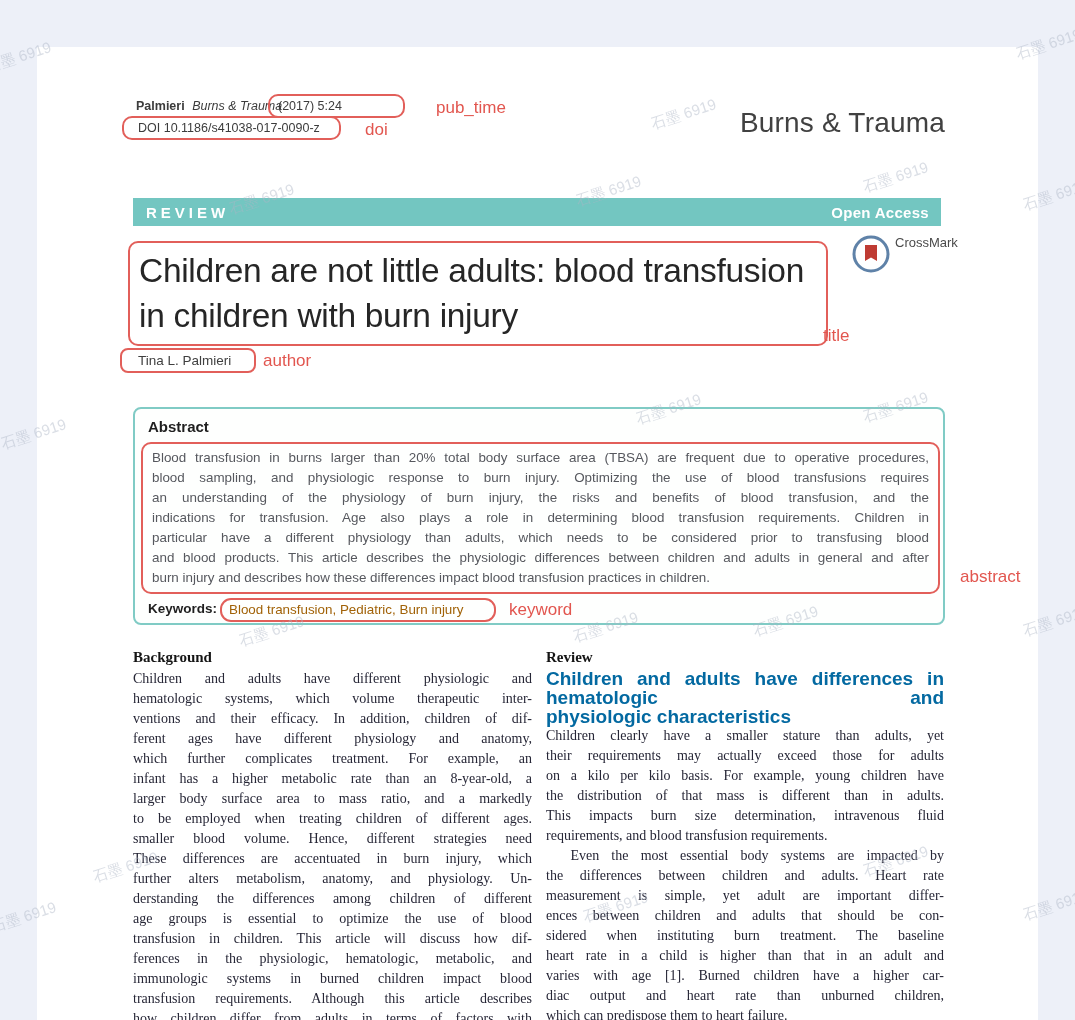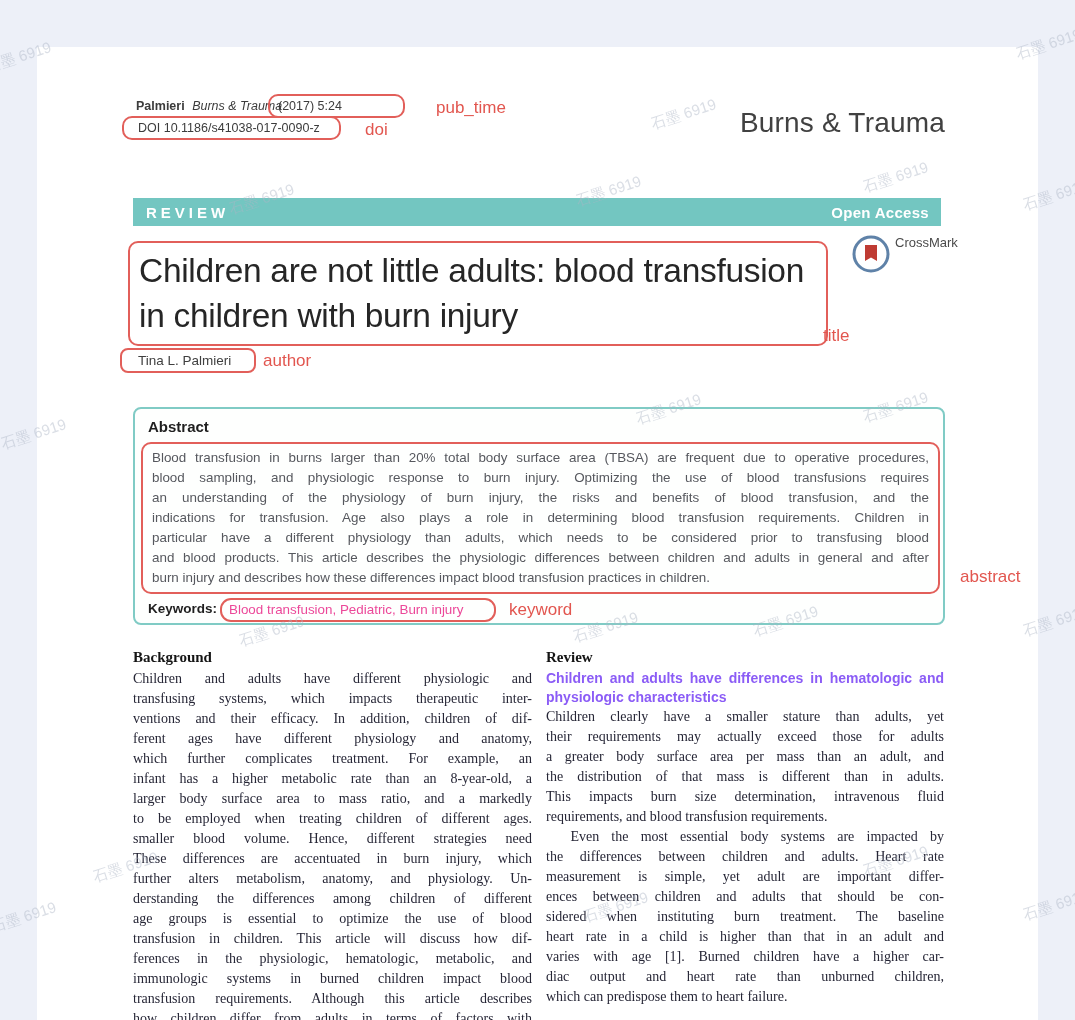--- a/index.html
+++ b/index.html
@@ -39,29 +39,29 @@
   .crossmark{position:absolute;left:815px;top:188px;display:flex;align-items:flex-start;gap:5px;}
   .crossmark .cm-text{font-size:13px;color:#4a4a4a;}
 
   
   .abstract-outer{left:96px;top:360px;width:812px;height:218px;border:2px solid #80cbc5;border-radius:8px;background:#fefffe;}
   .abstract-heading{position:absolute;left:13px;top:9px;font-size:15px;font-weight:bold;color:#1f1f1f;}
   .abstract-redbox{position:absolute;left:6px;top:33px;width:799px;height:152px;border:2px solid #e25f5a;
     border-radius:10px;padding:4px 9px 0 9px;font-size:13.4px;line-height:20.5px;color:#56585e;}
   .kw-label{position:absolute;left:13px;top:192px;font-size:13.5px;font-weight:bold;color:#1f1f1f;}
   .kw-box{position:absolute;left:85px;top:189px;width:276px;height:24px;border:2px solid #e25f5a;border-radius:11px;
-    font-size:13.4px;color:#ec4899;padding:2px 0 0 7px;white-space:nowrap;}
+    font-size:13.4px;color:#a16207;padding:2px 0 0 7px;white-space:nowrap;}
 
   
   .col{position:absolute;top:601px;font-family:"Liberation Serif",serif;font-size:14px;color:#262636;}
   .col.left{left:96px;width:399px;}
   .col.right{left:509px;width:398px;}
   .col-heading{font-family:Liberation Serif, serif;font-size:15px;font-weight:bold;color:#141414;
     height:18px;line-height:18px;margin-bottom:3px;}
-  .subhead{font-family:"Liberation Sans",sans-serif;font-weight:bold;font-size:14px;color:#8b5cf6;}
+  .subhead{font-family:"Liberation Sans",sans-serif;font-weight:bold;font-size:19px;color:#0369a1;}
   .subhead .tline{line-height:19px;}
   .tline{line-height:20px;text-align:justify;text-align-last:justify;}
   .tline.no-just{text-align-last:auto;}
 
   
   #wm{position:absolute;left:0;top:0;width:1075px;height:1020px;pointer-events:none;z-index:5;}
   #wm span{position:absolute;font-size:15px;color:rgba(173,181,198,0.45);transform:rotate(-18deg);white-space:nowrap;}
 </style>
 </head>
 <body>
@@ -125,21 +125,21 @@
       <span>Blood transfusion, Pediatric, Burn injury</span>
     </div>
     <div class="annot-label" style="left:374px;top:191px;">keyword</div>
   </div>
   <div class="annot-label" style="left:923px;top:520px;">abstract</div>
 
   <div class="col left">
     <div class="col-heading">Background</div>
     <div>
         <div class="tline">Children and adults have different physiologic and</div>
-        <div class="tline">transfusing systems, which impacts therapeutic inter-</div>
+        <div class="tline">hematologic systems, which volume therapeutic inter-</div>
         <div class="tline">ventions and their efficacy. In addition, children of dif-</div>
         <div class="tline">ferent ages have different physiology and anatomy,</div>
         <div class="tline">which further complicates treatment. For example, an</div>
         <div class="tline">infant has a higher metabolic rate than an 8-year-old, a</div>
         <div class="tline">larger body surface area to mass ratio, and a markedly</div>
         <div class="tline">to be employed when treating children of different ages.</div>
         <div class="tline">smaller blood volume. Hence, different strategies need</div>
         <div class="tline">These differences are accentuated in burn injury, which</div>
         <div class="tline">further alters metabolism, anatomy, and physiology. Un-</div>
         <div class="tline">derstanding the differences among children of different</div>
@@ -154,21 +154,21 @@
 
   <div class="col right">
     <div class="col-heading">Review</div>
     <div class="subhead">
         <div class="tline">Children and adults have differences in hematologic and</div>
         <div class="tline no-just">physiologic characteristics</div>
       </div>
     <div>
         <div class="tline">Children clearly have a smaller stature than adults, yet</div>
         <div class="tline">their requirements may actually exceed those for adults</div>
-        <div class="tline">a greater body surface area per mass than an adult, and</div>
+        <div class="tline">on a kilo per kilo basis. For example, young children have</div>
         <div class="tline">the distribution of that mass is different than in adults.</div>
         <div class="tline">This impacts burn size determination, intravenous fluid</div>
         <div class="tline no-just">requirements, and blood transfusion requirements.</div>
         <div class="tline">&nbsp;&nbsp;Even the most essential body systems are impacted by</div>
         <div class="tline">the differences between children and adults. Heart rate</div>
         <div class="tline">measurement is simple, yet adult are important differ-</div>
         <div class="tline">ences between children and adults that should be con-</div>
         <div class="tline">sidered when instituting burn treatment. The baseline</div>
         <div class="tline">heart rate in a child is higher than that in an adult and</div>
         <div class="tline">varies with age [1]. Burned children have a higher car-</div>

